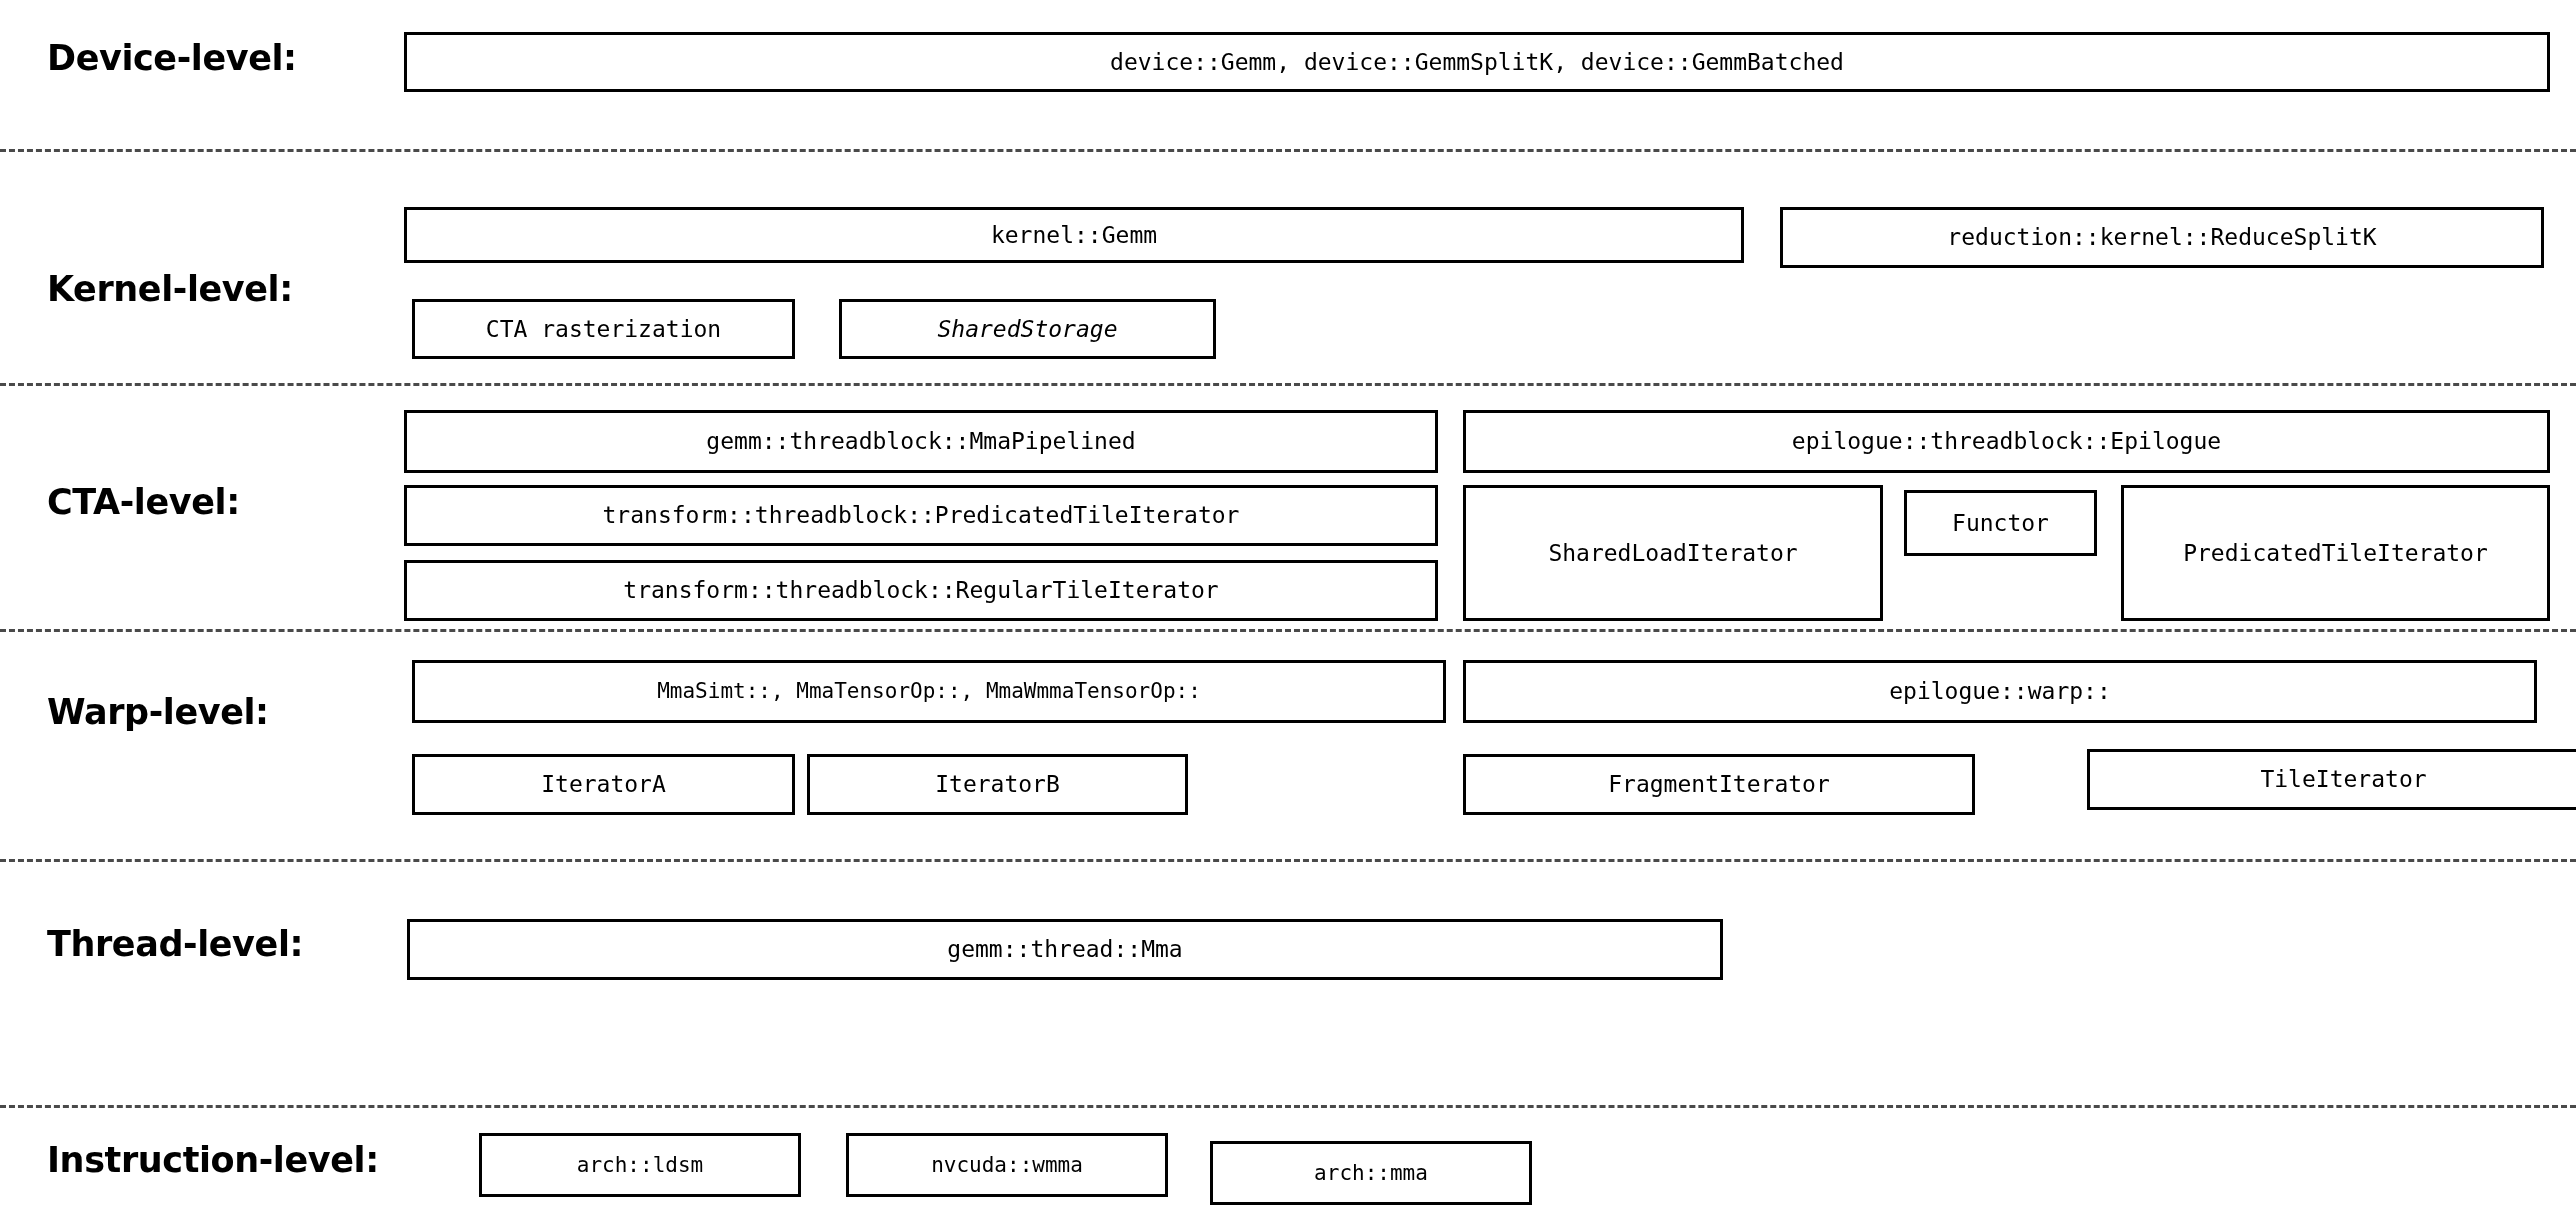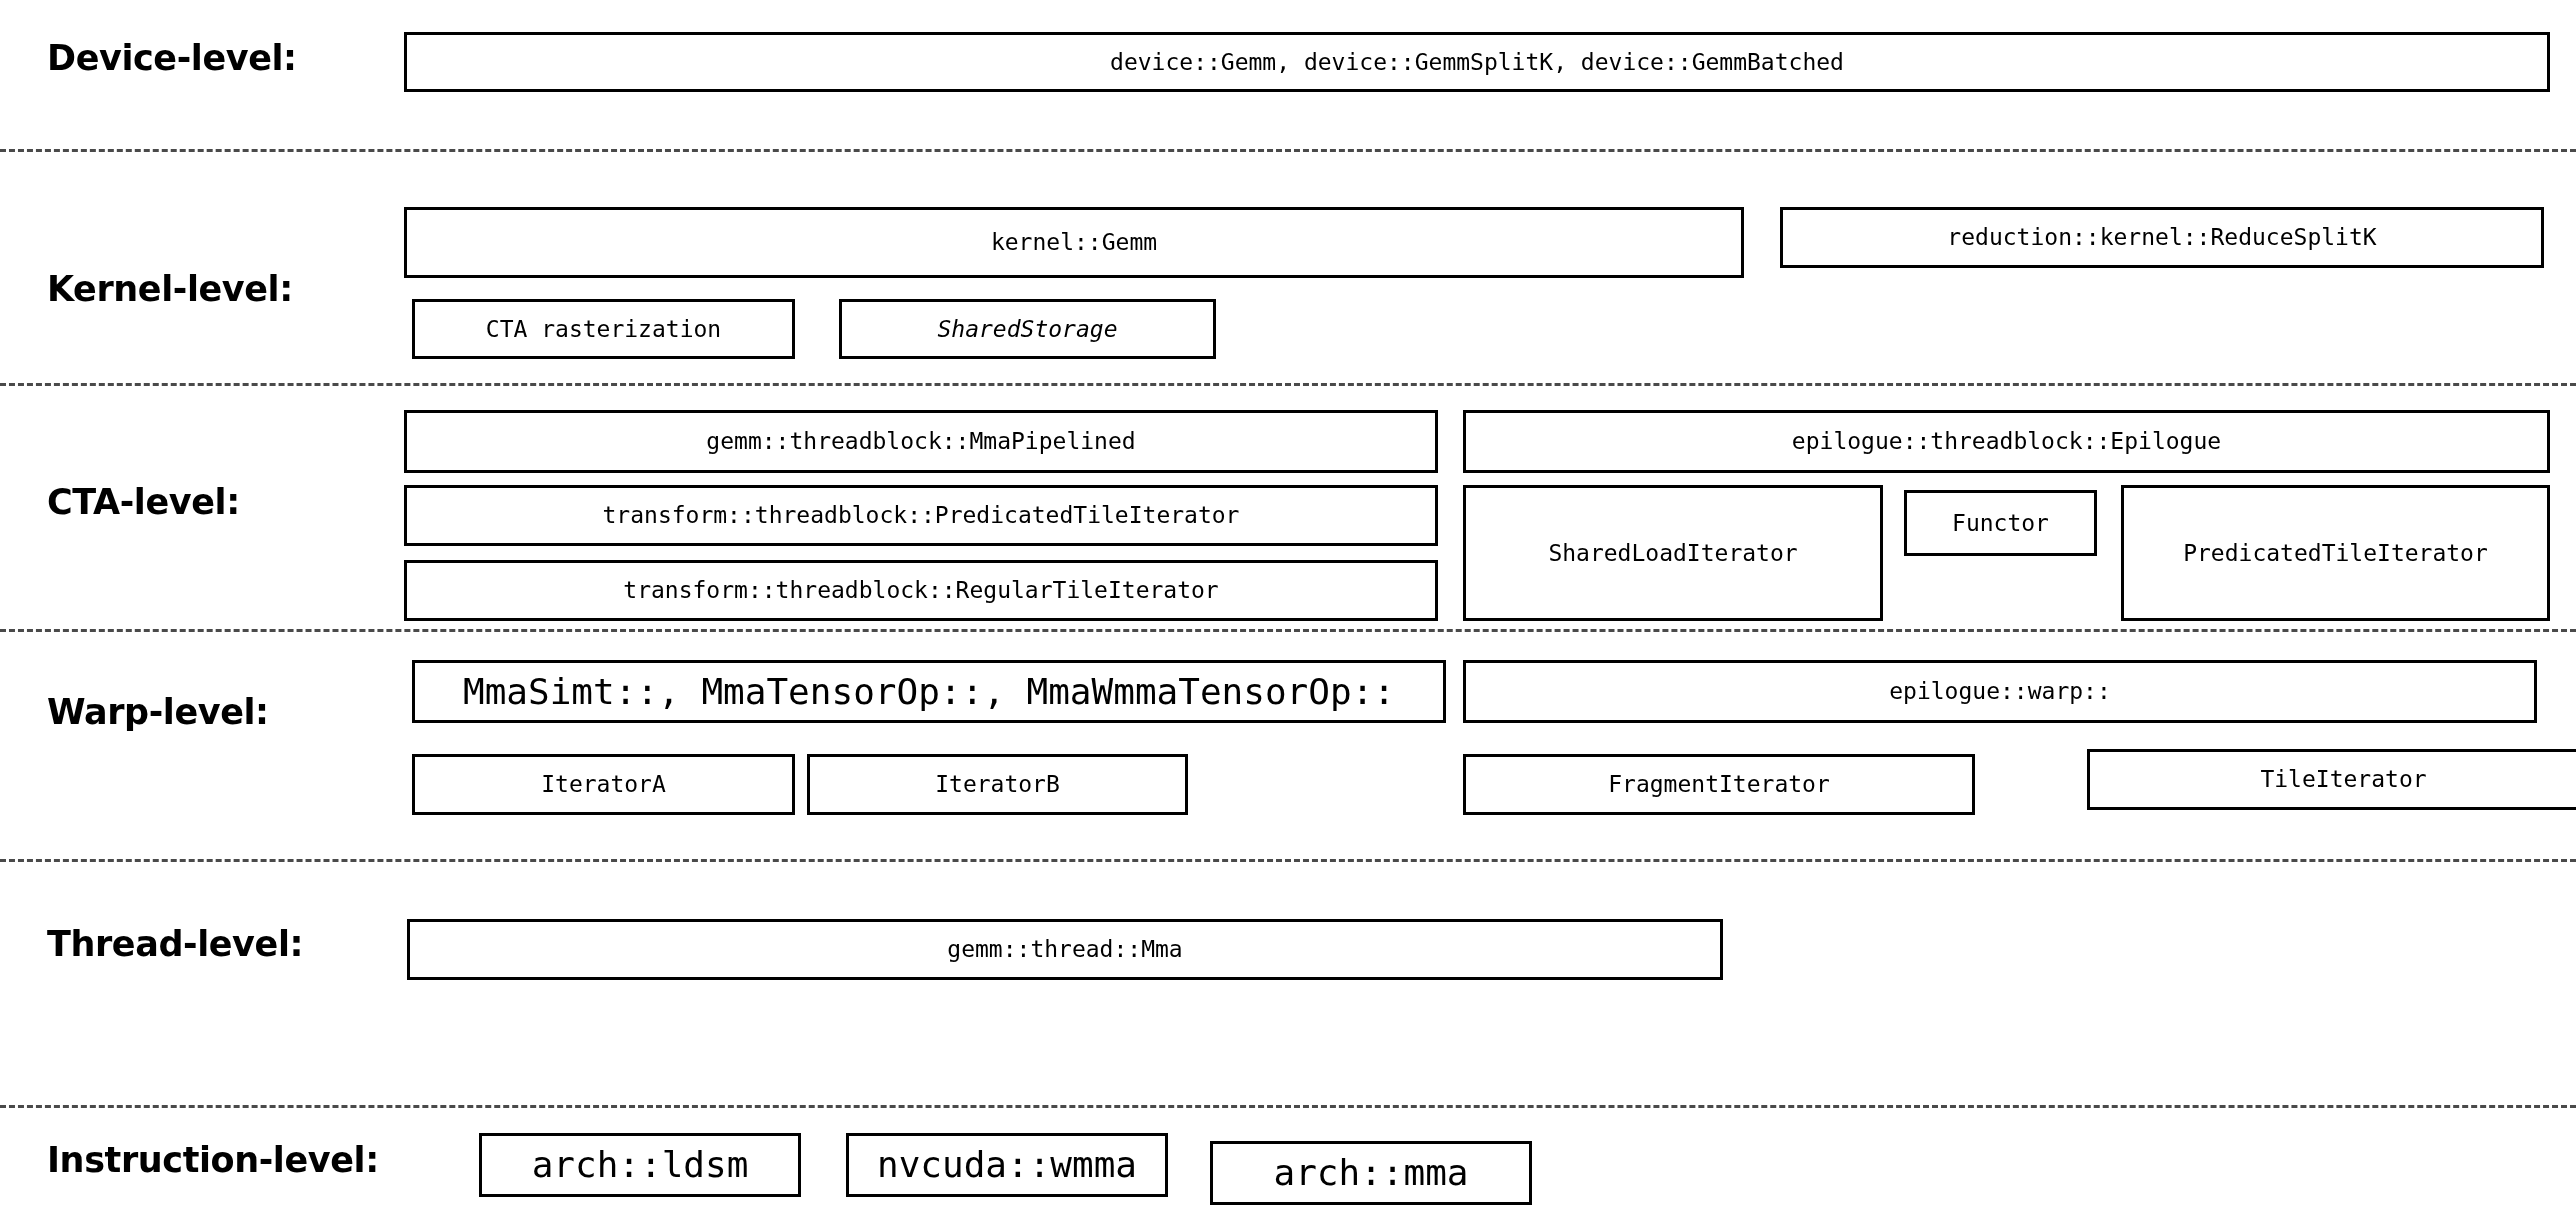--- a/index.html
+++ b/index.html
@@ -44,39 +44,39 @@
     font-family: "DejaVu Sans Mono", monospace;
     white-space: nowrap;
     overflow: visible;
   }
   .box-label {
     font-family: "DejaVu Sans Mono", monospace;
     font-size: 31px;
     line-height: 1;
     color: #000000;
   }
-  .fs38 { font-size: 36px; }
+  .fs38 { font-size: 21px; }
   .fs40 { font-size: 23px; }
 </style>
 </head>
 <body>
 
 <div id="canvas">
 
   <div class="level-label" style="left:47px; top:41px;">Device-level:</div>
 
   <div class="box" style="left:404px; top:32px; width:2146px; height:60px;">
     <span class="box-label fs40">device::Gemm, device::GemmSplitK, device::GemmBatched</span>
   </div>
 
   <div class="divider" style="top:149px;"></div>
 
   <div class="level-label" style="left:47px; top:272px;">Kernel-level:</div>
 
-  <div class="box" style="left:404px; top:207px; width:1340px; height:71px;">
+  <div class="box" style="left:404px; top:207px; width:1340px; height:56px;">
     <span class="box-label fs40">kernel::Gemm</span>
   </div>
 
   <div class="box" style="left:1780px; top:207px; width:764px; height:61px;">
     <span class="box-label fs40">reduction::kernel::ReduceSplitK</span>
   </div>
 
   <div class="box" style="left:412px; top:299px; width:383px; height:60px;">
     <span class="box-label fs40">CTA rasterization</span>
   </div>

